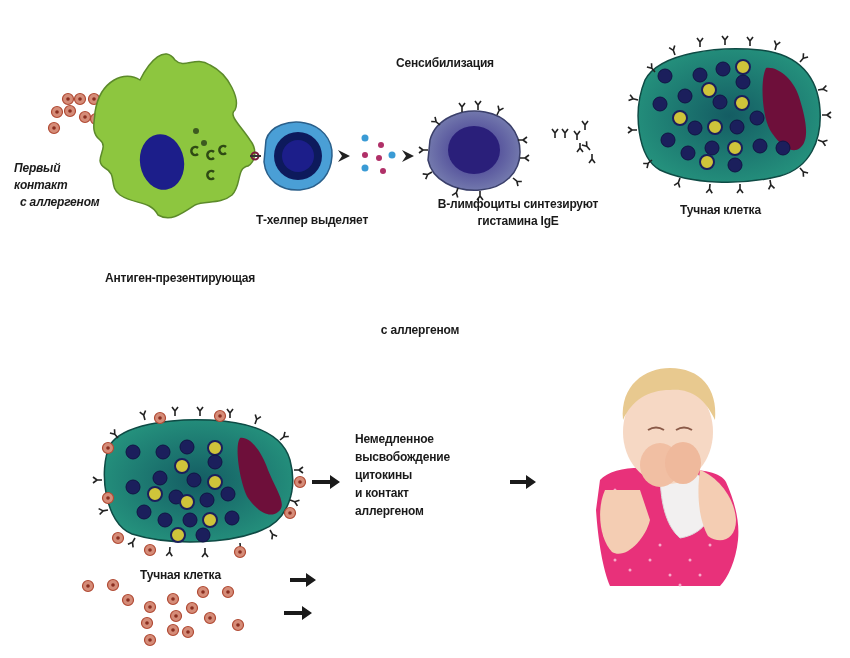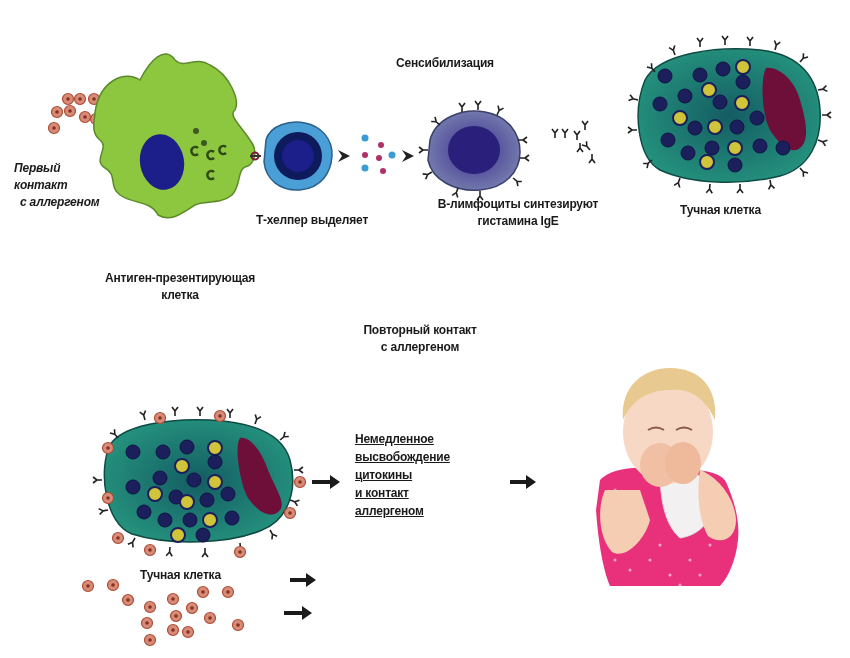--- a/index.html
+++ b/index.html
@@ -280,40 +280,38 @@
 <div class="lbl center" style="left:360px;top:55px;width:170px;">Сенсибилизация</div>
 
 <div class="lbl" style="left:14px;top:160px;font-style:italic;">
   <div>Первый</div>
   <div>контакт</div>
   <div style="padding-left:6px;">с аллергеном</div>
 </div>
 
 <div class="lbl center" style="left:70px;top:243px;width:220px;margin-top:27px;">
   <div>Антиген-презентирующая</div>
-  <div>клетка</div>
 </div>
 
 <div class="lbl center" style="left:228px;top:212px;width:168px;">
   <div>Т-хелпер выделяет</div>
 </div>
 
 <div class="lbl center" style="left:400px;top:196px;width:236px;text-align:center;">
   <div>В-лимфоциты синтезируют</div>
   <div>гистамина IgE</div>
 </div>
 
 <div class="lbl" style="left:680px;top:202px;">Тучная клетка</div>
 
 <div class="lbl center" style="left:340px;top:322px;width:160px;">
-  <div>Повторный контакт</div>
   <div>с аллергеном</div>
 </div>
 
-<div class="lbl" style="left:355px;top:430px;line-height:18px;text-decoration:underline;">
+<div class="lbl" style="left:355px;top:430px;line-height:18px;">
   <div>Немедленное</div>
   <div>высвобождение</div>
   <div>цитокины</div>
   <div>и контакт</div>
   <div>аллергеном</div>
 </div>
 
 <div class="lbl" style="left:140px;top:567px;">Тучная клетка</div>
 
 </body></html>

